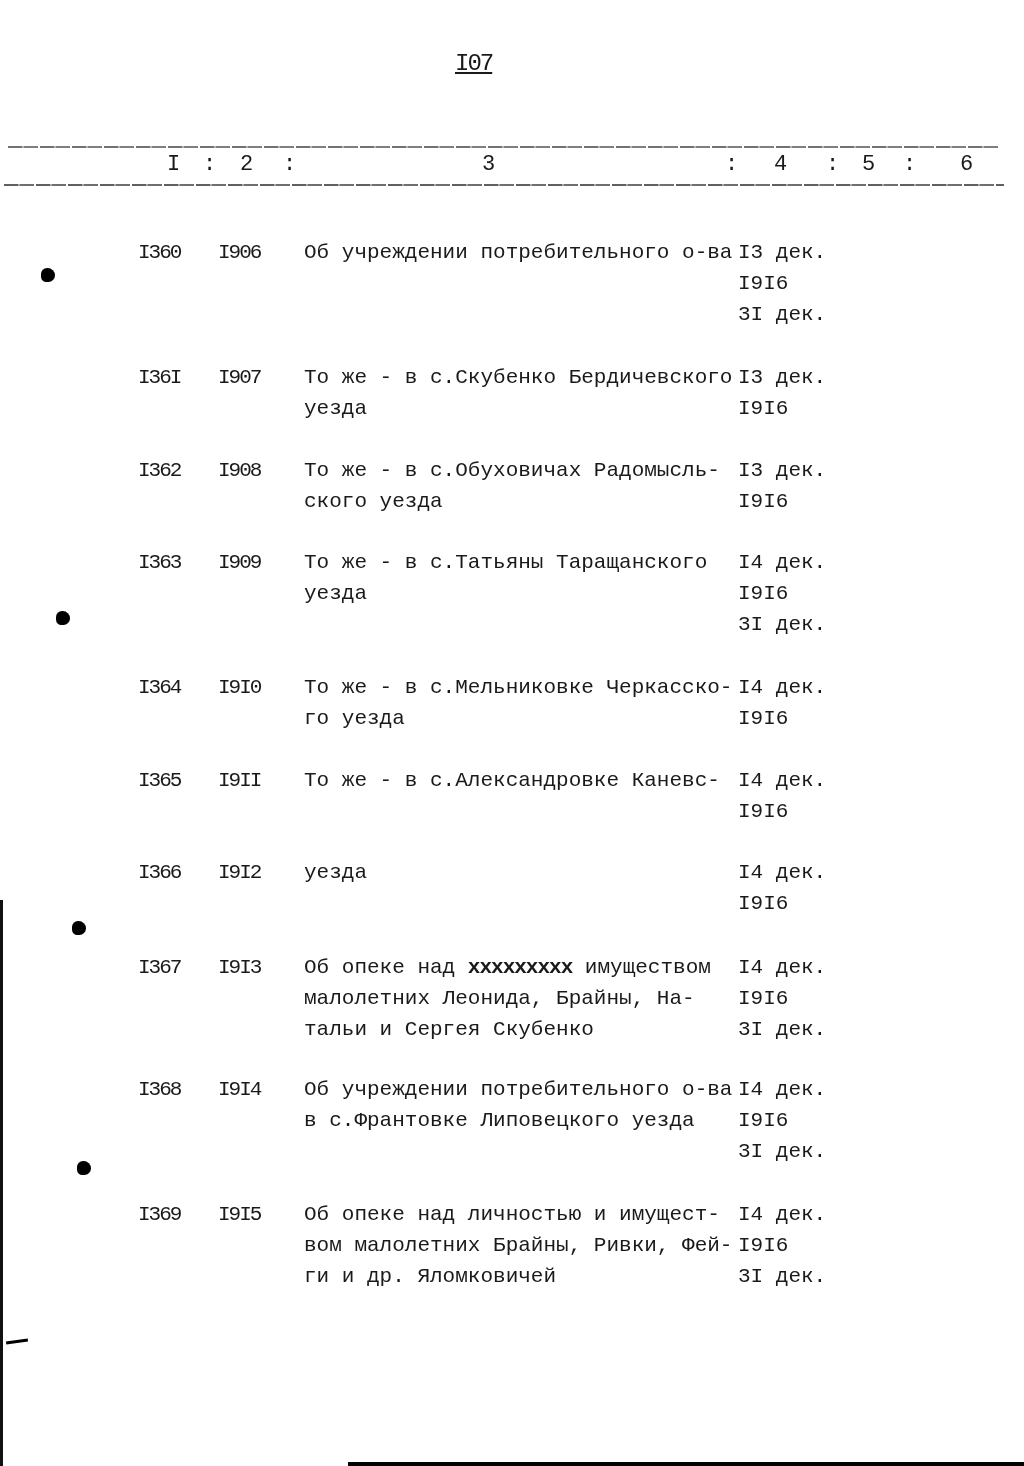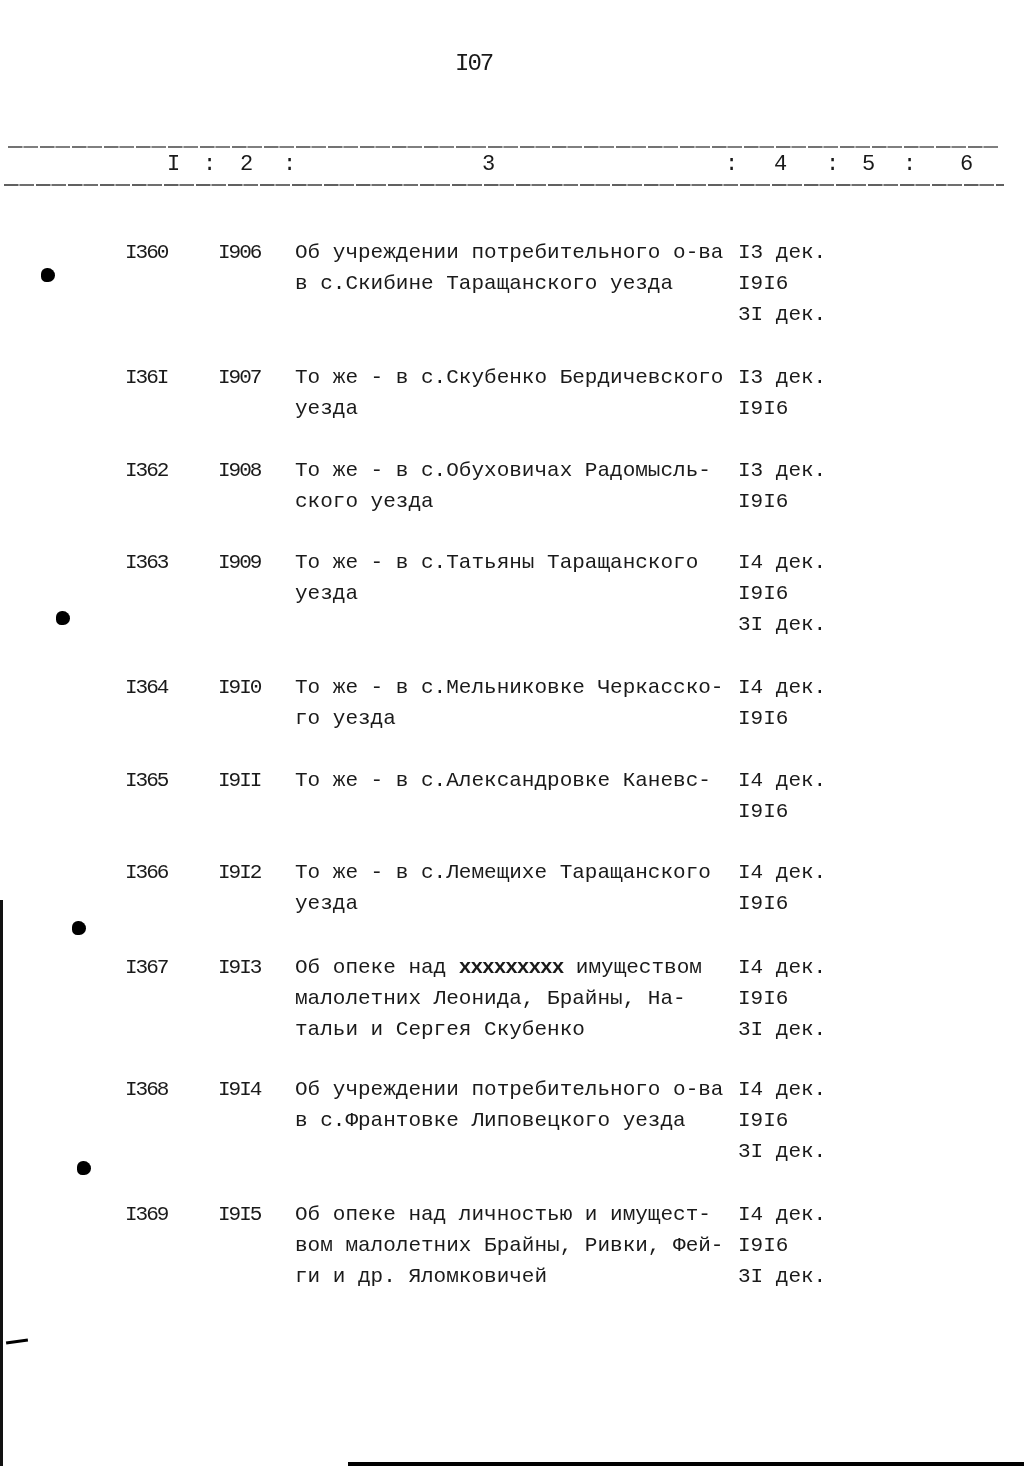--- a/index.html
+++ b/index.html
@@ -1,28 +1,28 @@
 <!DOCTYPE html>
 <html><head>
 <meta charset="utf-8">
 <style>
   html, body { margin: 0; padding: 0; }
   body {
     width: 1024px; height: 1466px; background: #ffffff; position: relative; overflow: hidden;
     font-family: "Liberation Mono", "DejaVu Sans Mono", monospace; color: #1a1a1a;
   }
-  .page-number { position: absolute; top: 50px; left: 455px; font-size: 24px; letter-spacing: -2px; }
+  .page-number { position: absolute; top: 50px; left: 455px; font-size: 24px; letter-spacing: -2px; text-decoration: underline; }
   .rule { position: absolute; height: 2px; background: repeating-linear-gradient(90deg, #444 0 14px, #999 14px 16px, #555 16px 30px, transparent 30px 32px); }
   .rule.top { top: 146px; left: 8px; width: 990px; opacity: 0.75; }
   .rule.bottom { top: 184px; left: 4px; width: 1000px; opacity: 0.85; }
   .col-header { position: absolute; top: 152px; font-size: 22px; }
   .entry { position: absolute; left: 0; width: 1024px; font-size: 21px; line-height: 31px; }
-  .entry .num { position: absolute; left: 125px; letter-spacing: -2px; text-align: center; }
+  .entry .num { position: absolute; left: 138px; letter-spacing: -2px; text-align: center; }
   .entry .old { position: absolute; left: 218px; letter-spacing: -2px; }
-  .entry .desc { position: absolute; left: 295px; width: 440px; }
+  .entry .desc { position: absolute; left: 304px; width: 440px; }
   .entry .desc div, .entry .dates div { white-space: pre; }
   .entry .dates { position: absolute; left: 738px; }
   .struck { font-weight: bold; letter-spacing: -1px; font-family: Liberation Mono, monospace; }
   .punch { position: absolute; width: 14px; height: 14px; background: #000; border-radius: 45% 55% 50% 40%; }
   .left-edge { position: absolute; left: 0; top: 900px; width: 3px; height: 566px; background: #111; }
   .bottom-line { position: absolute; left: 348px; top: 1462px; width: 676px; height: 4px; background: #000; }
   .mark { position: absolute; left: 6px; top: 1340px; width: 22px; height: 3px; background: #000; transform: rotate(-8deg); }
 </style>
 </head>
 <body>
@@ -44,21 +44,20 @@
     <span class="col-header" style="left: 960px;">6</span>
   </div>
 <div class="rule bottom"></div>
 
 <div id="entries">
     <div class="entry" style="top: 237px;">
       <span class="num">I360</span>
       <span class="old">I906</span>
       <div class="desc">
         <div>Об учреждении потребительного о-ва</div>
-        <div>в с.Скибине Таращанского уезда</div>
       </div>
       <div class="dates">
         <div>I3 дек.</div>
         <div>I9I6</div>
         <div>3I дек.</div>
       </div>
     </div>
     <div class="entry" style="top: 362px;">
       <span class="num">I36I</span>
       <span class="old">I907</span>
@@ -116,21 +115,20 @@
       </div>
       <div class="dates">
         <div>I4 дек.</div>
         <div>I9I6</div>
       </div>
     </div>
     <div class="entry" style="top: 857px;">
       <span class="num">I366</span>
       <span class="old">I9I2</span>
       <div class="desc">
-        <div>То же - в с.Лемещихе Таращанского</div>
         <div>уезда</div>
       </div>
       <div class="dates">
         <div>I4 дек.</div>
         <div>I9I6</div>
       </div>
     </div>
     <div class="entry" style="top: 952px;">
       <span class="num">I367</span>
       <span class="old">I9I3</span>

